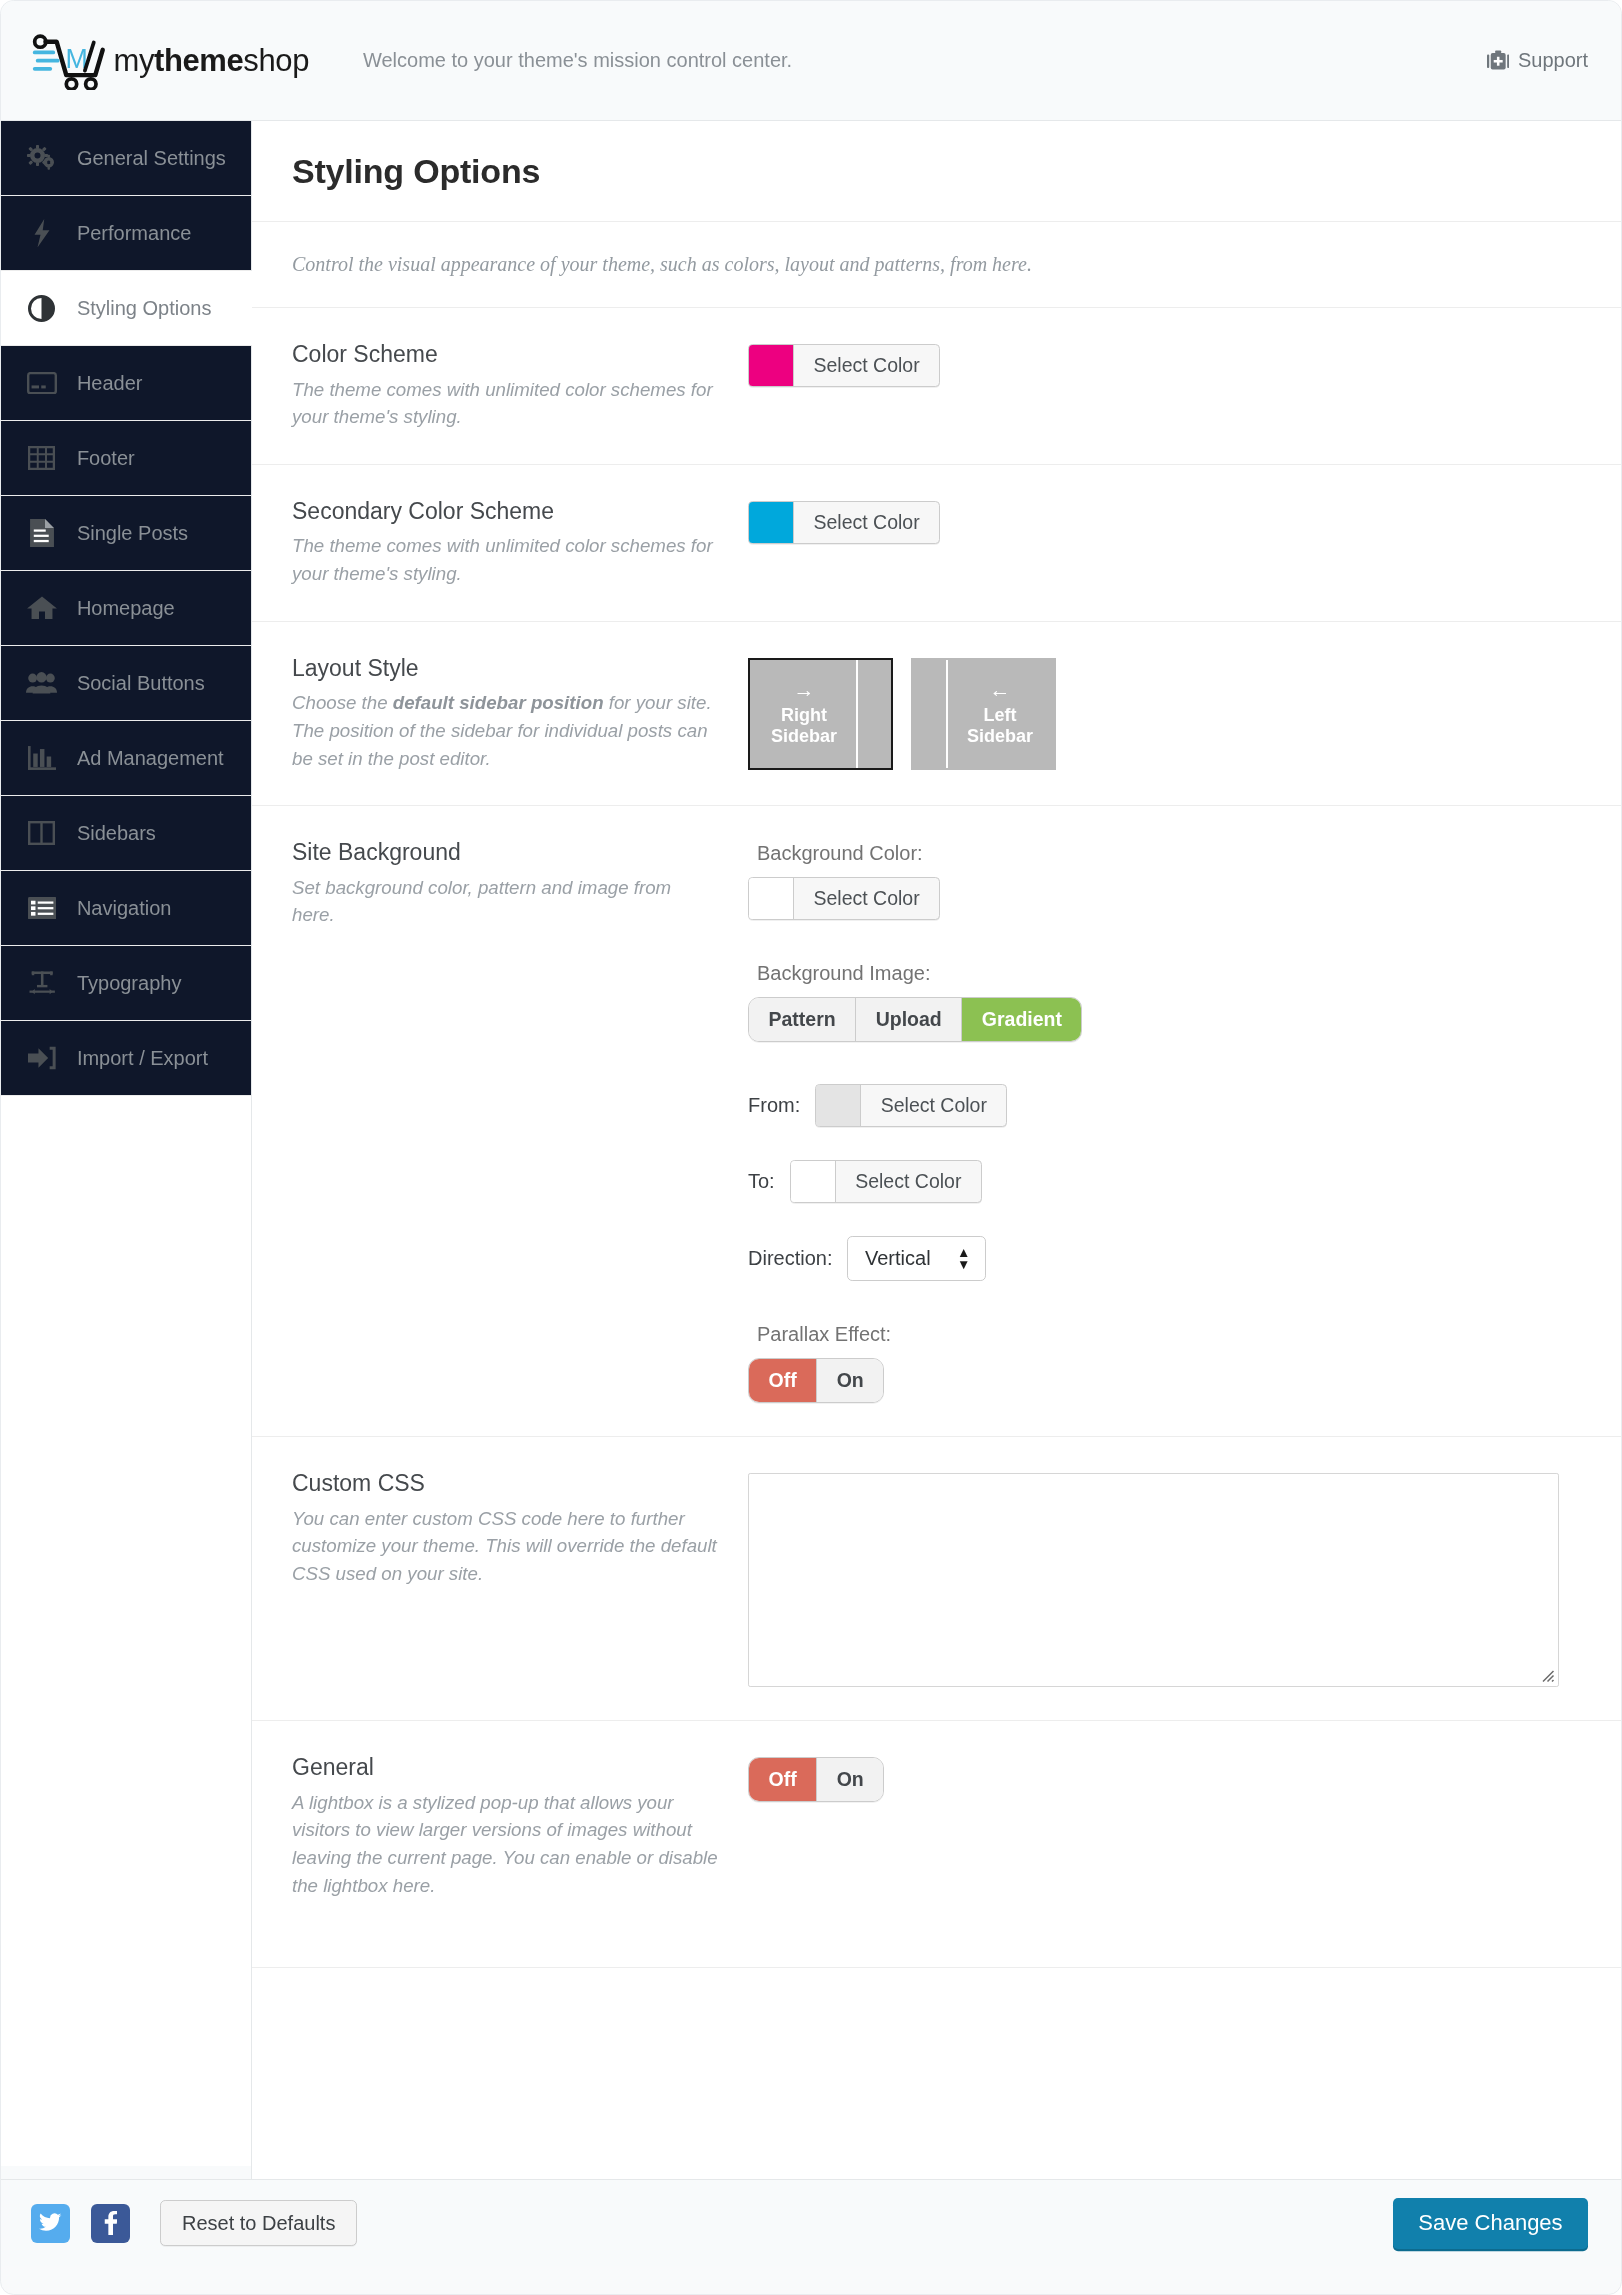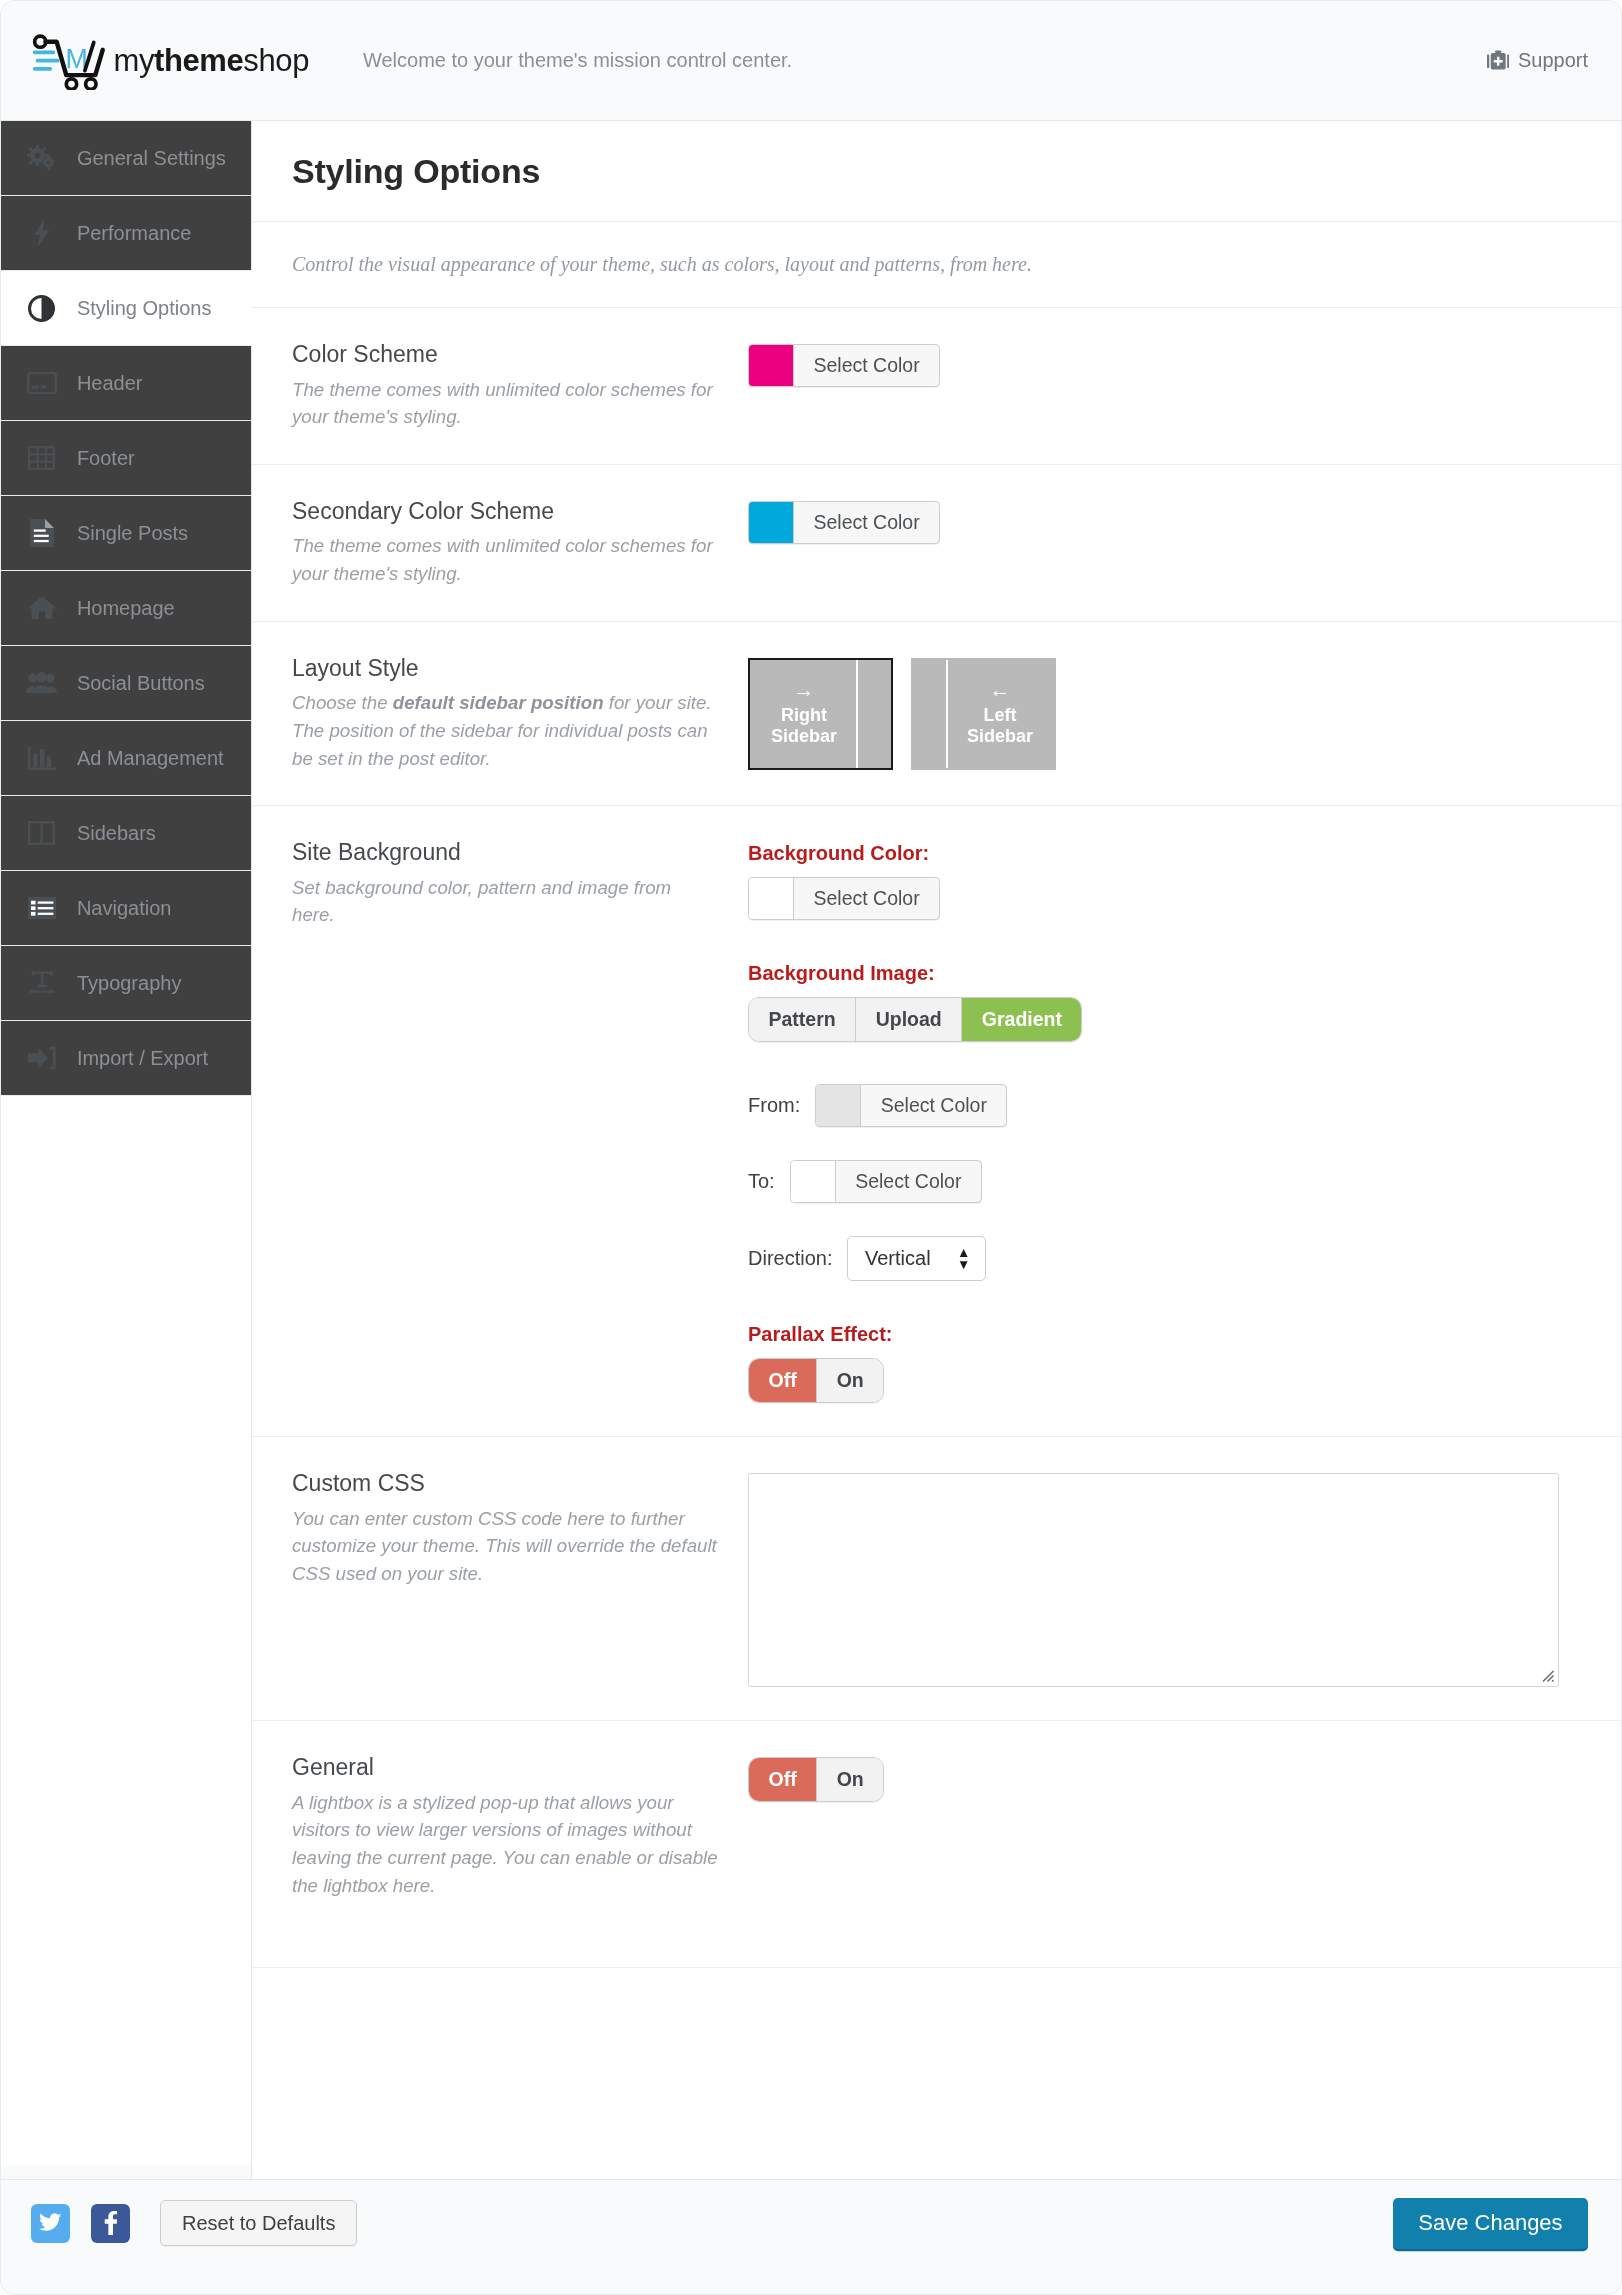--- a/index.html
+++ b/index.html
@@ -68,21 +68,21 @@
     background: #f8fafb;
     border-right: 1.5px solid #e5e8ea;
   }
   .nav-item {
     display: flex;
     align-items: center;
     gap: 19.5px;
     height: 75px;
     padding: 0 0 0 25.4px;
     border-bottom: 1.5px solid #ececec;
-    background: #404040;
+    background: #0f172a;
     color: #8a9096;
     font-size: 20px;
     cursor: pointer;
     white-space: nowrap;
   }
   .nav-item.active { background: #ffffff; color: #7c8288; border-right: 1.5px solid #ffffff; margin-right: -1.5px; }
   .nav-ico {
     width: 31px; height: 31px;
     flex: 0 0 31px;
     display: flex; align-items: center; justify-content: center;
@@ -189,23 +189,22 @@
   .layout-box .arrow { font-size: 21px; line-height: 1; margin-bottom: 4.5px; font-weight: 400; }
   .layout-box .lb-t1 { position: relative; z-index: 2; }
   .layout-box .lb-t2 { position: relative; z-index: 2; }
   .layout-box.right .lb-inner { transform: translateX(-16.5px); }
   .layout-box.left .lb-inner { transform: translateX(16.5px); }
   .lb-inner { display: flex; flex-direction: column; align-items: center; }
 
   
   .ctrl-label {
     font-size: 20px;
-    color: #b91c1c;
-    margin: 0 0 12px 0;
-    font-weight: bold;
+    color: #737373;
+    margin: 0 0 12px 9px;
   }
   .ctrl-group { margin-bottom: 42px; }
   .ctrl-group:last-child { margin-bottom: 0; }
 
   .btn-group {
     display: inline-flex;
     border-radius: 11px;
     overflow: hidden;
     border: 1.5px solid #ccc;
     box-shadow: 0 0.7px 0 rgba(0,0,0,.07);

